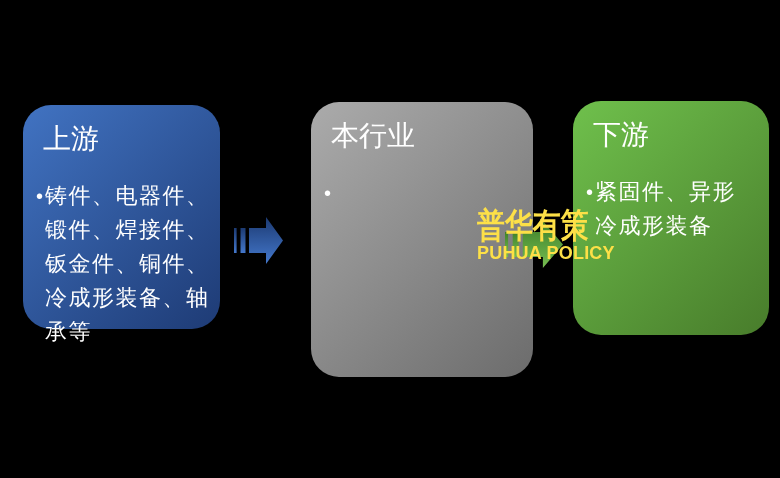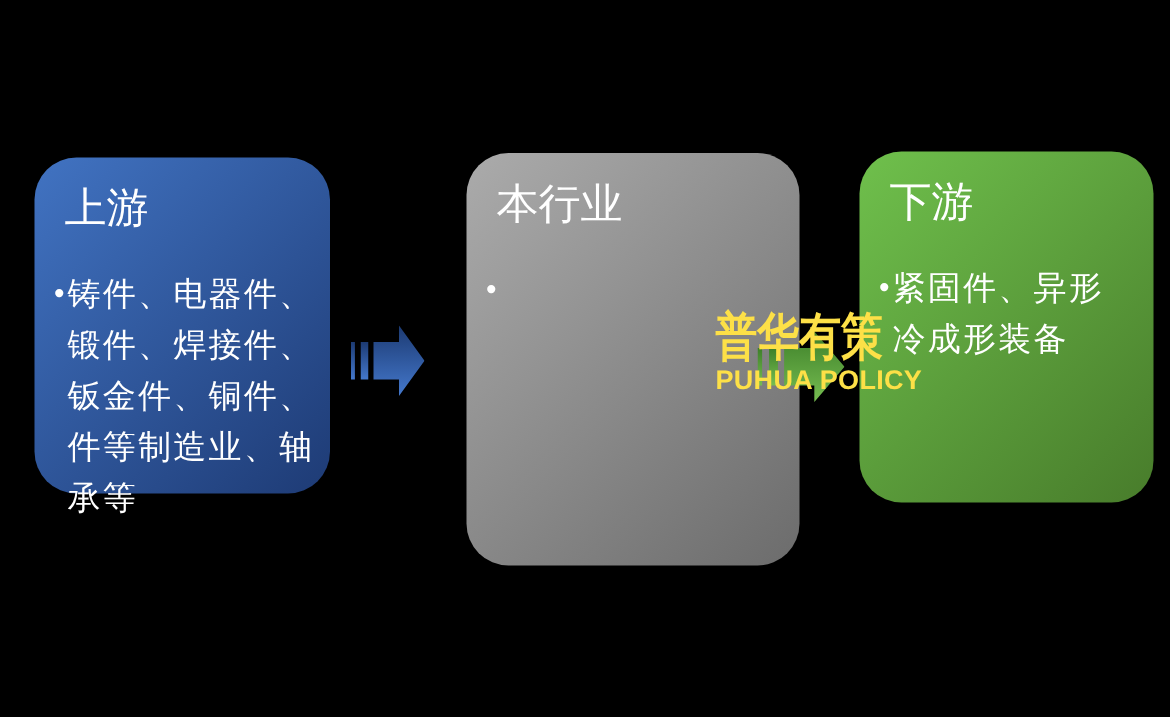--- a/index.html
+++ b/index.html
@@ -47,21 +47,21 @@
 
 <div class="canvas" style="background: rgb(0, 0, 0);">
 
   <section class="card card-upstream" style="background: linear-gradient(135deg, rgb(65, 115, 194), rgb(30, 59, 117)); color: rgb(255, 255, 255);">
     <h2 class="card-title">上游</h2>
     <div class="bullet">
       <span class="marker">•</span>
       <span class="bullet-text">铸件、电器件、
 锻件、焊接件、
 钣金件、铜件、
-件等制造业、轴
+冷成形装备、轴
 承等</span>
     </div>
   </section>
 
   <svg class="arrow arrow-1" viewBox="0 0 49 47" preserveAspectRatio="none">
     <defs>
       <linearGradient id="gradBlue" x1="0" y1="0" x2="0" y2="1">
         <stop offset="0" stop-color="#1c3a72"></stop>
         <stop offset="1" stop-color="#4478cc"></stop>
       </linearGradient>

